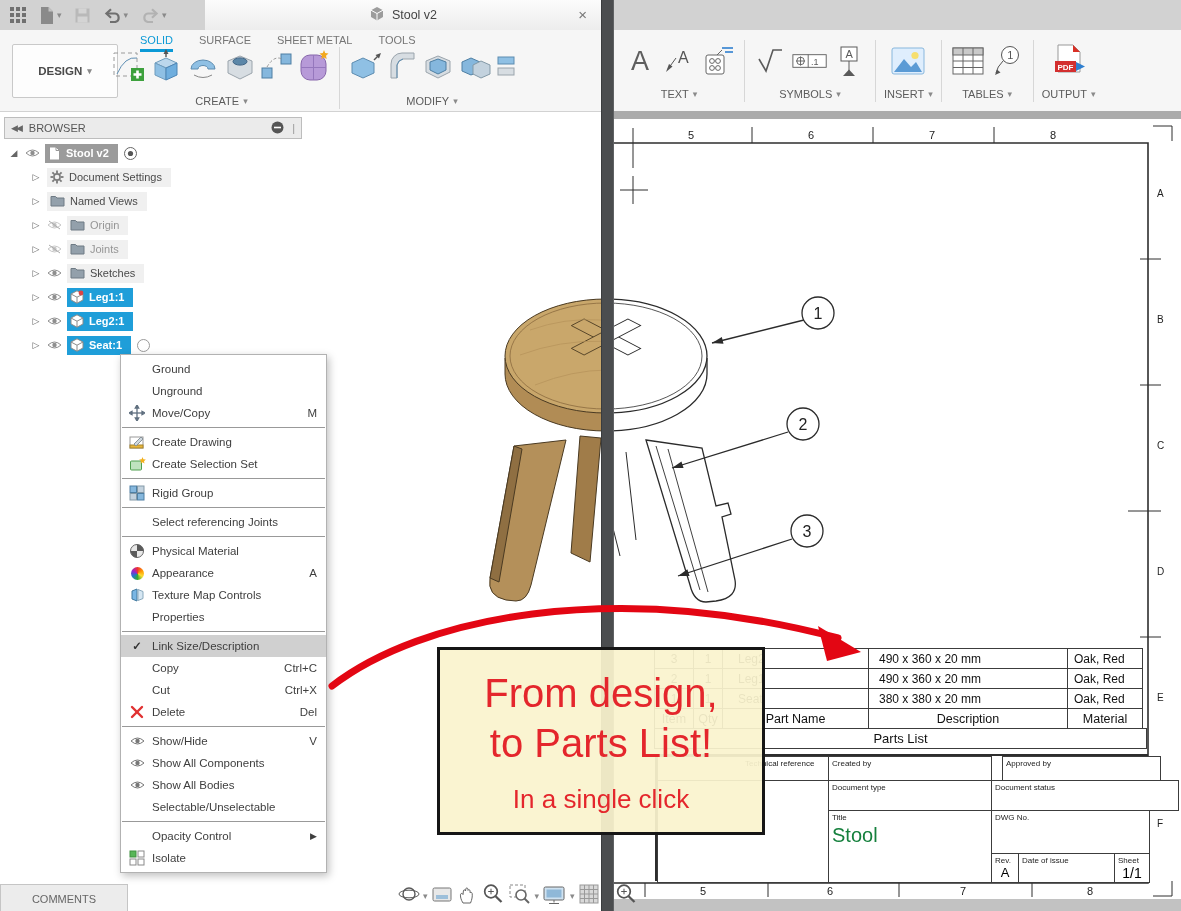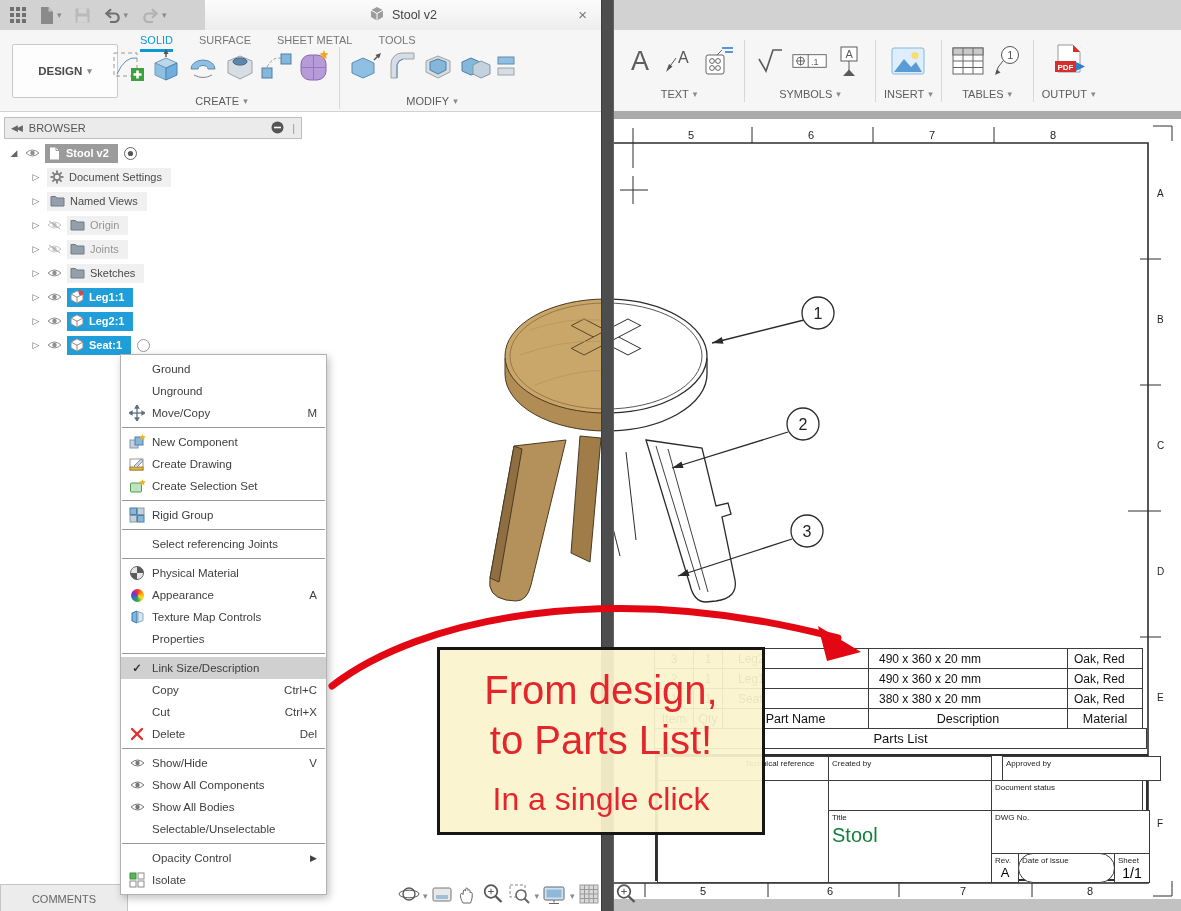--- a/index.html
+++ b/index.html
@@ -85,21 +85,21 @@
   .ptitle{width:493px;justify-content:center;font-size:13px;}
   #titleBlock{position:absolute;left:655px;top:754px;width:493px;height:127px;z-index:5;
               border:2px solid #2e2e2e;box-sizing:border-box;background:#fff;}
   .tcell{position:absolute;border:1px solid #3c3c3c;box-sizing:border-box;font-size:8px;color:#222;
          padding:2px 3px;overflow:hidden;background:#fff;}
   
   #callout{position:absolute;left:437px;top:647px;width:328px;height:188px;z-index:50;
            background:rgba(250,243,206,0.93);border:3px solid #161616;box-sizing:border-box;
            display:flex;flex-direction:column;align-items:center;justify-content:center;color:#e4262c;}
   #callout .l1{font-size:40px;line-height:1.25;}
-  #callout .l3{font-size:32px;margin-top:16px;}
+  #callout .l3{font-size:26px;margin-top:16px;}
   #arrowSVG{position:absolute;left:0;top:0;z-index:60;pointer-events:none;}
   #stoolWood{position:absolute;left:455px;top:285px;z-index:2;}
   svg text{font-family:"Liberation Sans",sans-serif;}
 </style>
 </head>
 <body>
 
 <div id="stage">
 
   <div class="topbar" id="tbL">
@@ -469,30 +469,20 @@
               <polygon points="8,16 6.3,13 9.7,13"></polygon>
               <polygon points="0,8 3,6.3 3,9.7"></polygon>
               <polygon points="16,8 13,6.3 13,9.7"></polygon>
             </g>
           </svg>
         </span>
         <span class="lbl">Move/Copy</span>
         <span class="sc">M</span>
       </div>
       <div class="msep"></div>
-      <div class="mi">
-        <span class="ic">
-          <svg width="17" height="16" viewBox="0 0 17 16">
-            <rect x="1" y="6" width="8" height="8" fill="#c3d2de" stroke="#8399a7"></rect>
-            <rect x="6" y="3" width="8" height="8" fill="#85b7dd" stroke="#4e7fa3"></rect>
-            <polygon points="13.5,0 14.4,2.2 16.8,2.6 15,4.2 15.5,6.5 13.5,5.3 11.5,6.5 12,4.2 10.2,2.6 12.6,2.2" fill="#f2b01e"></polygon>
-          </svg>
-        </span>
-        <span class="lbl">New Component</span>
-      </div>
       <div class="mi">
         <span class="ic">
           <svg width="16" height="15" viewBox="0 0 16 15">
             <rect x="1" y="2" width="13" height="11" fill="#fff" stroke="#999"></rect>
             <rect x="1" y="10" width="13" height="3" fill="#e7b63c" stroke="#a8842b"></rect>
             <path d="M5,9 L12,2 L14,4 L7,11 Z" fill="#cfd8de" stroke="#8a949c"></path>
           </svg>
         </span>
         <span class="lbl">Create Drawing</span>
       </div>
@@ -934,31 +924,33 @@
     </div>
 
   <div id="titleBlock">
     <div class="tcell" style="left:0;top:0;width:172px;height:25px;padding-left:87px;">
       <span>Technical reference</span></div>
     <div class="tcell" style="left:0;top:24px;width:172px;height:103px;"></div>
     <div class="tcell" style="left:171px;top:0;width:164px;height:25px;">
       <span>Created by</span></div>
     <div class="tcell" style="left:334px;top:0;width:159px;height:25px;margin-left:11px;">
       <span>Approved by</span></div>
-    <div class="tcell" style="left:334px;top:24px;width:152px;height:31px;">
+    <div class="tcell" style="left:171px;top:24px;width:164px;height:31px;">
+      <span>Document type</span></div>
+    <div class="tcell" style="left:334px;top:24px;width:188px;height:31px;">
       <span>Document status</span></div>
     <div class="tcell" style="left:171px;top:54px;width:164px;height:73px;">
       <span>Title</span>
       <div style="font-size:20px;color:#15803d;margin-top:2px;">Stool</div></div>
     <div class="tcell" style="left:334px;top:54px;width:159px;height:44px;">
       <span>DWG No.</span></div>
     <div class="tcell" style="left:334px;top:97px;width:28px;height:30px;">
       <span>Rev.</span>
       <div style="font-size:13px;text-align:center;color:#000;">A</div></div>
-    <div class="tcell" style="left:361px;top:97px;width:97px;height:30px;border-radius:15px;">
+    <div class="tcell" style="left:361px;top:97px;width:97px;height:30px;">
       <span>Date of issue</span></div>
     <div class="tcell" style="left:457px;top:97px;width:36px;height:30px;">
       <span>Sheet</span>
       <div style="font-size:14px;text-align:center;color:#000;">1/1</div></div>
   </div>
 
   <div id="navR">
       <span><svg width="24" height="24" viewBox="0 0 24 24">
           <circle cx="10" cy="9.5" r="6.3" fill="#fff" stroke="#555" stroke-width="1.7"></circle>
           <line x1="14.6" y1="14.2" x2="20.5" y2="20" stroke="#555" stroke-width="2.3"></line>

